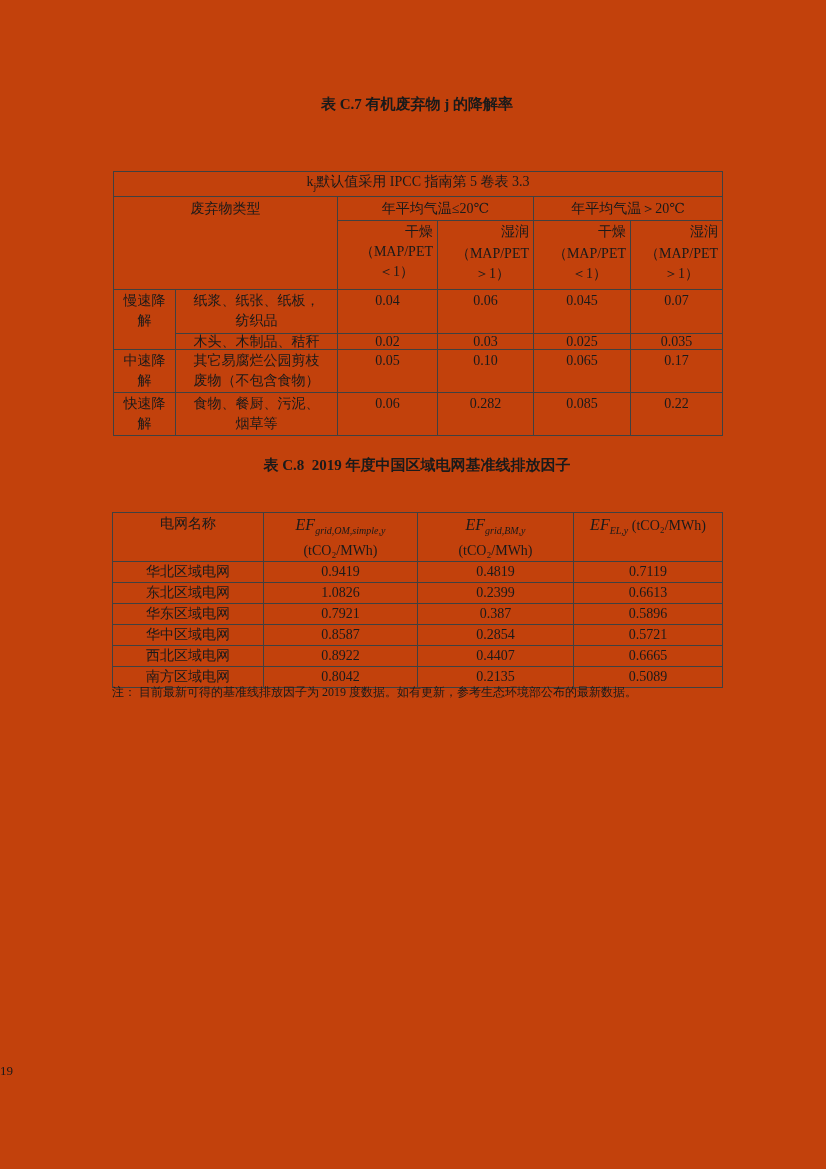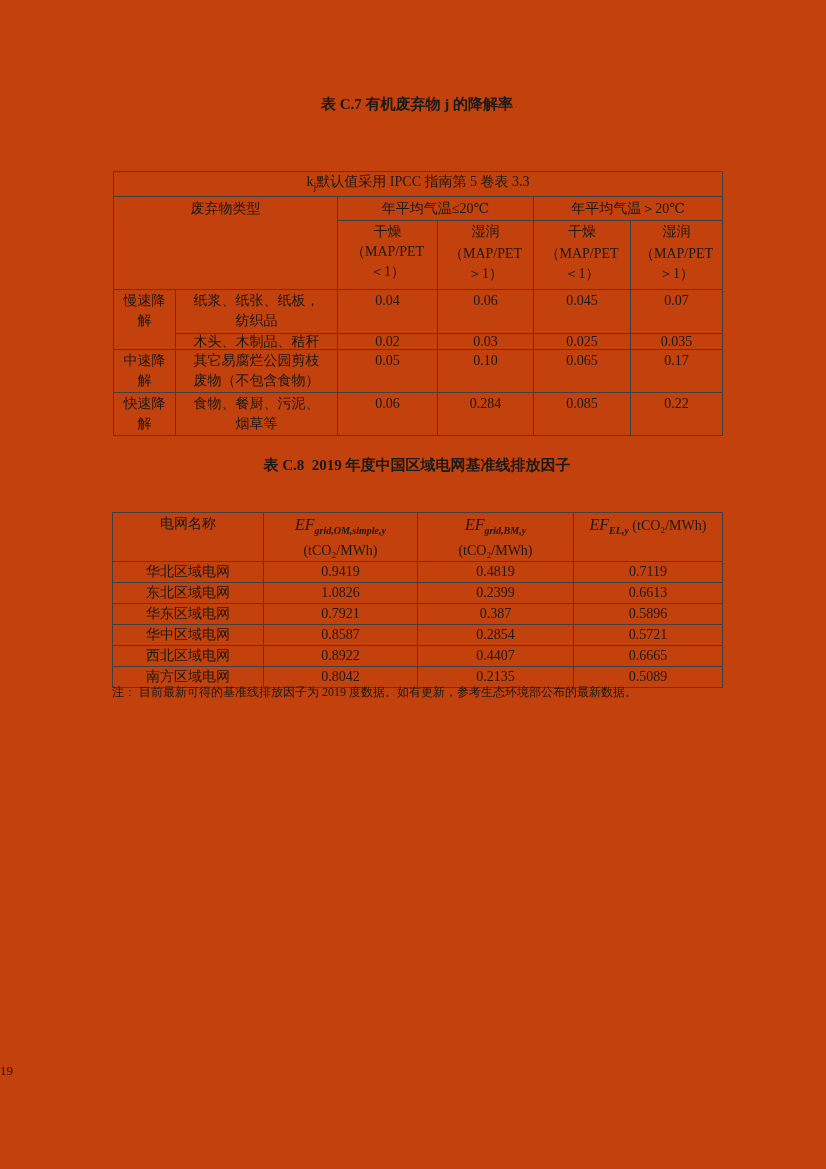--- a/index.html
+++ b/index.html
@@ -40,32 +40,32 @@
   #table-c7 tr.r-note  { height:20px; }
   #table-c7 tr.r-note td { line-height:17px; }
   #table-c7 tr.r-temp  { height:24px; }
   #table-c7 tr.r-temp td { line-height:21px; }
   #table-c7 tr.r-cond  { height:69px; }
   #table-c7 tr.r-b1 { height:44px; }
   #table-c7 tr.r-b2 { height:16px; }
   #table-c7 tr.r-b2 td { line-height:13px; padding-top:1px; }
   #table-c7 tr.r-b3 { height:42px; }
   #table-c7 tr.r-b4 { height:37px; }
-  .cond { height:63px; display:flex; flex-direction:column; align-items:center; }
+  .cond { height:63px; display:flex; flex-direction:column; align-items:flex-end; }
   .cond .paren { margin-top:auto; padding-bottom:1px; }
   .cond.top .paren { margin-top:0; }
   td.waste-left { text-align:left; padding-left:8px; }
 
   
   #table-c8 { left:112px; top:484px; width:610px;border-radius:20px; }
   #table-c8 tr.hdr { height:42px; }
   #table-c8 tr.data-row { height:20px; }
   #table-c8 tr.data-row td { line-height:18px; }
   .ef { font-style:italic; font-size:16px; font-weight:normal; }
-  .ef-sub { font-style:italic; font-size:10px;font-weight:bold; }
+  .ef-sub { font-style:italic; font-size:10px; }
   .unit { font-size:14px; line-height:18px; }
   .ef-line { line-height:22px; }
 
   .footnote {
     position:absolute; left:112px; top:684px; width:640px;
     font-size:12px; line-height:17px; white-space:pre-wrap;
   }
   .page-number {
     position:absolute; left:0; top:1063px; width:826px;
     font-size:13px;
@@ -165,21 +165,21 @@
         <td>0.065</td>
         <td>0.17</td>
       </tr>
       <tr class="r-b4">
         <td>快速降解</td>
         <td>
           <div>食物、餐厨、污泥、</div>
           <div>烟草等</div>
         </td>
         <td>0.06</td>
-        <td>0.284</td>
+        <td>0.282</td>
         <td>0.085</td>
         <td>0.22</td>
       </tr>
     </tbody>
   </table>
 
   <div class="doc-title" id="title-c8">表 C.8  2019 年度中国区域电网基准线排放因子</div>
 
   <table class="doc-table" id="table-c8">
     <colgroup>

